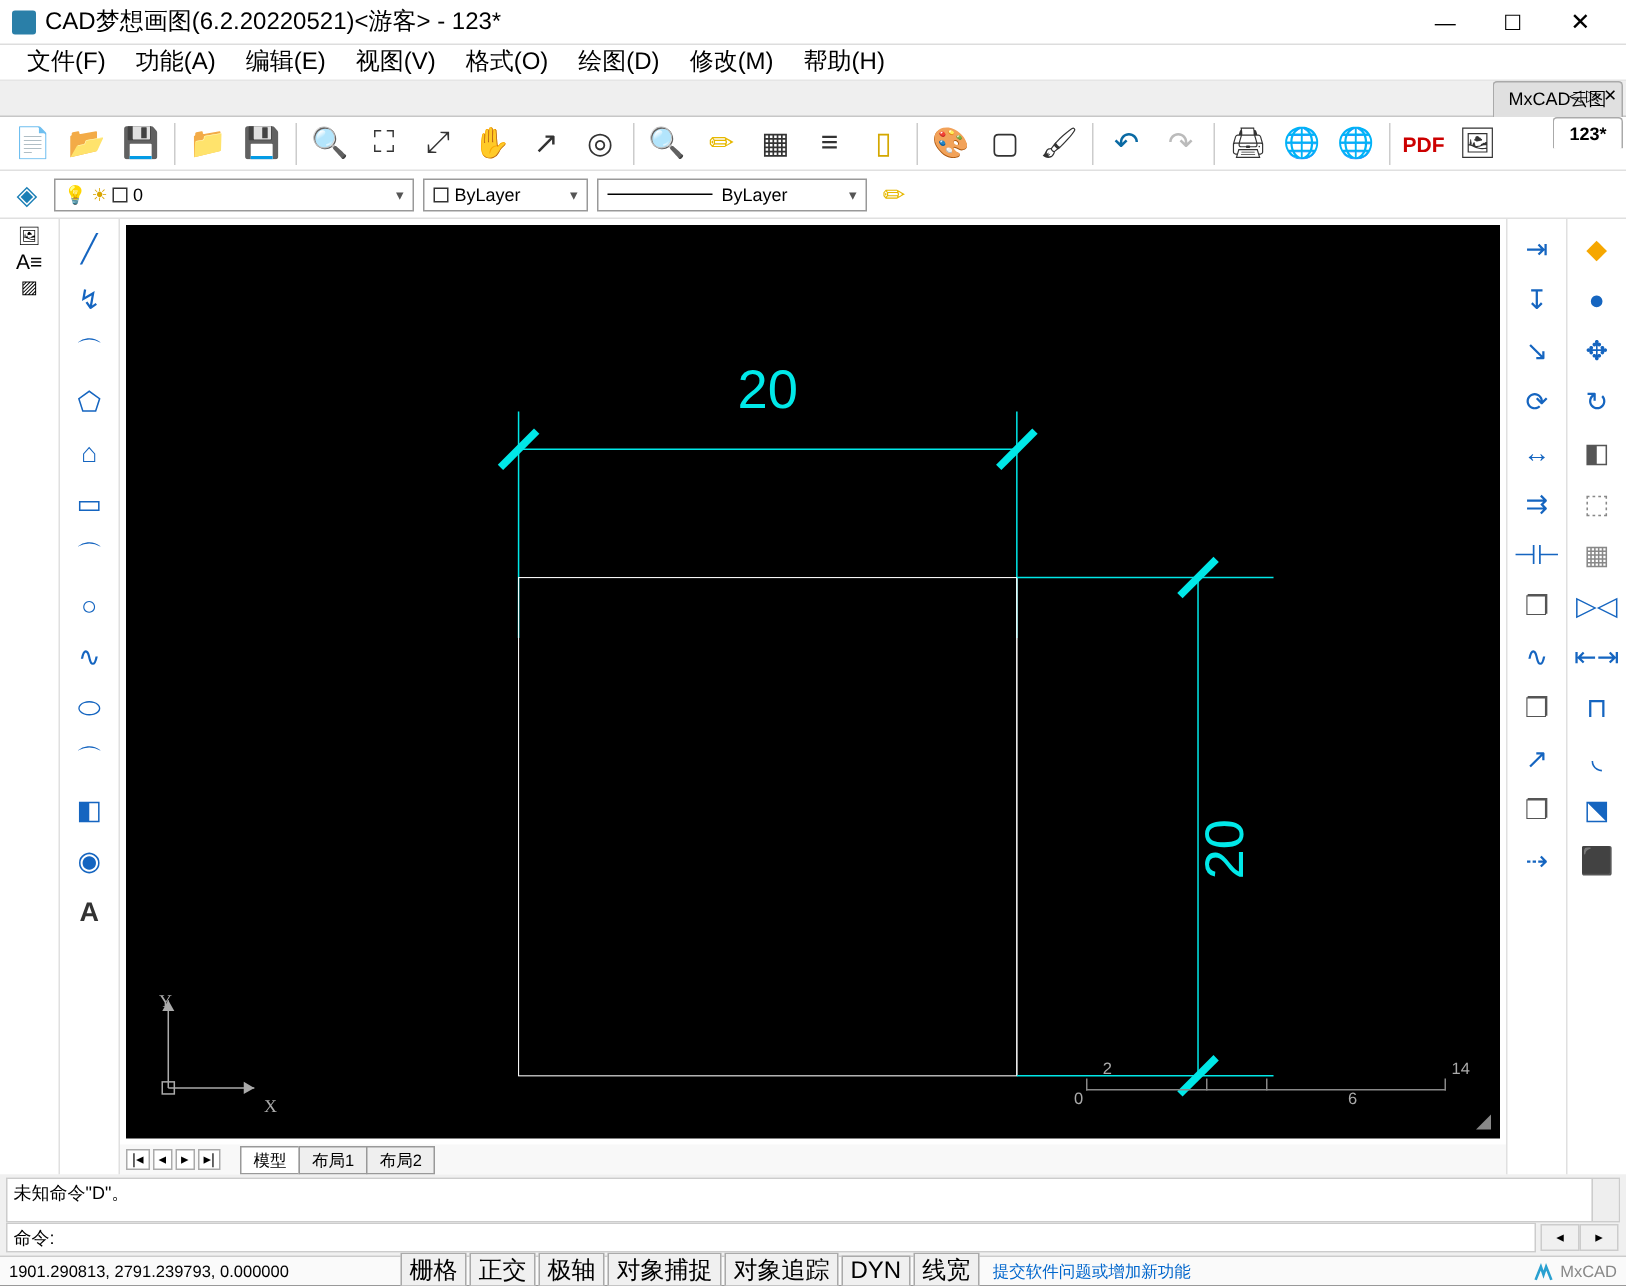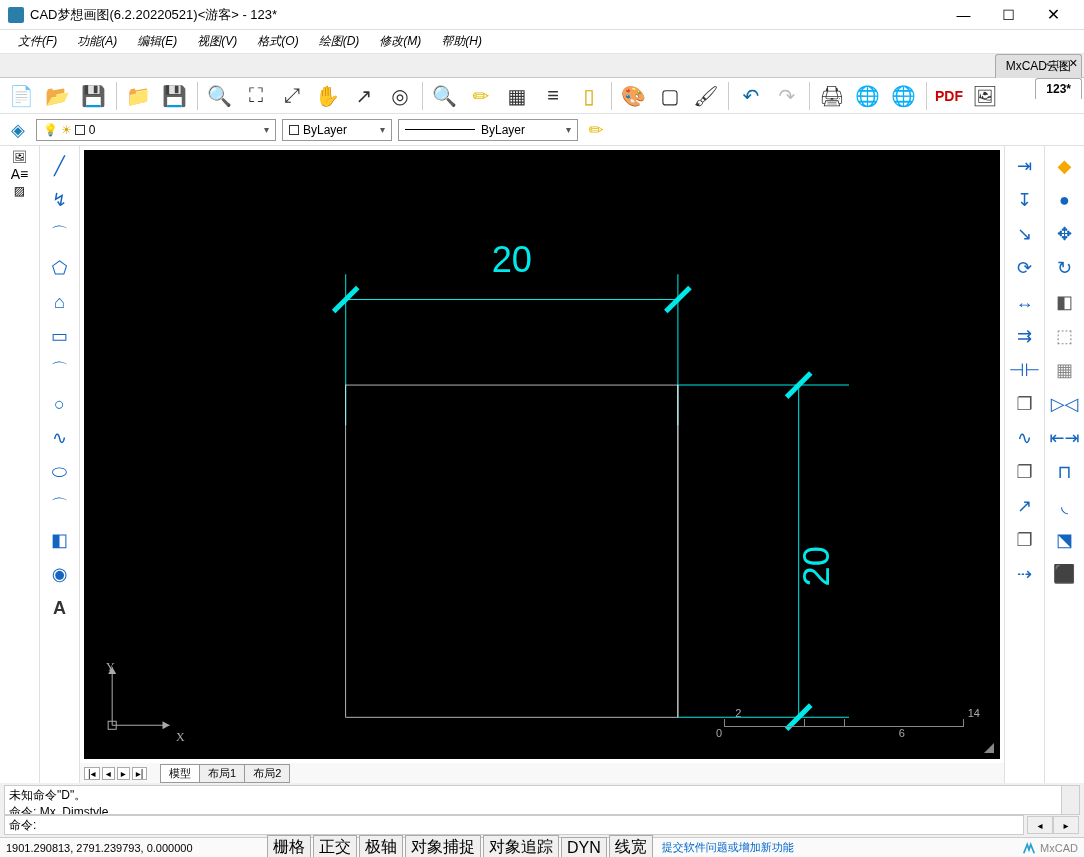--- a/index.html
+++ b/index.html
@@ -1,25 +1,25 @@
 <!DOCTYPE html>
 <html><head>
 <meta charset="utf-8">
 <style>
 * { box-sizing: border-box; margin: 0; padding: 0; font-family: "Microsoft YaHei", "SimSun", sans-serif; }
 body { width: 1084px; height: 857px; background: #f0f0f0; overflow: hidden; display: flex; flex-direction: column; font-size: 12px; }
 
 .titlebar { height: 30px; background: #fff; display: flex; align-items: center; padding: 0 8px; border-bottom: 1px solid #ddd; }
 .titlebar .app-icon { width: 16px; height: 16px; margin-right: 6px; background: #2a7fa8; border-radius: 2px; }
-.titlebar .title { flex: 1; font-size: 13px; }
+.titlebar .title { flex: 1; font-size: 16px; }
 .titlebar .win-btn { width: 45px; height: 30px; display: flex; align-items: center; justify-content: center; font-size: 14px; cursor: pointer; }
 .titlebar .win-btn.close { font-size: 16px; }
 
 .menubar { height: 24px; background: #fff; display: flex; align-items: center; padding: 0 8px; border-bottom: 1px solid #e5e5e5; }
-.menubar .menu-item { padding: 4px 10px; cursor: pointer; font-size: 12px; font-style: italic; }
+.menubar .menu-item { padding: 4px 10px; cursor: pointer; font-size: 16px; }
 
 .tabrow { height: 24px; background: #efefef; display: flex; align-items: flex-end; padding-left: 30px; border-bottom: 1px solid #c7c7c7; position: relative; flex-direction: column; }
 .tabrow .tab { padding: 3px 10px; background: #e0e0e0; border: 1px solid #aaa; border-bottom: none; margin-right: 2px; font-size: 12px; cursor: pointer; border-radius: 3px 3px 0 0; }
 .tabrow .tab.active { background: #fff; font-weight: bold; }
 .tabrow .nav { position: absolute; right: 6px; top: 3px; font-size: 11px; display: flex; gap: 3px; }
 .tabrow .nav span { cursor: pointer; }
 
 .toolbar-main { height: 36px; background: #fff; display: flex; align-items: center; padding: 0 6px; gap: 4px; border-bottom: 1px solid #e0e0e0; }
 .toolbar-main .tb-btn { width: 32px; height: 32px; display: flex; align-items: center; justify-content: center; cursor: pointer; font-size: 20px; color: #333; }
 .toolbar-main .sep { width: 1px; height: 28px; background: #ccc; margin: 0 2px; }
@@ -284,21 +284,20 @@
     <div class="tb-btn2">⇤⇥</div>
     <div class="tb-btn2">⊓</div>
     <div class="tb-btn2">◟</div>
     <div class="tb-btn2">⬔</div>
     <div class="tb-btn2">⬛</div>
   </div>
 </div>
 
 <div class="cmd-hist">
   <div>未知命令"D"。</div>
-  <div>命令: Mx_Dimstyle</div>
   <div class="sc"></div>
 </div>
 
 <div class="cmd-line">
   <span>命令:</span>
   <input type="text" style="">
   <div class="cmd-nav">
     <span>◂</span>
     <span>▸</span>
   </div>

